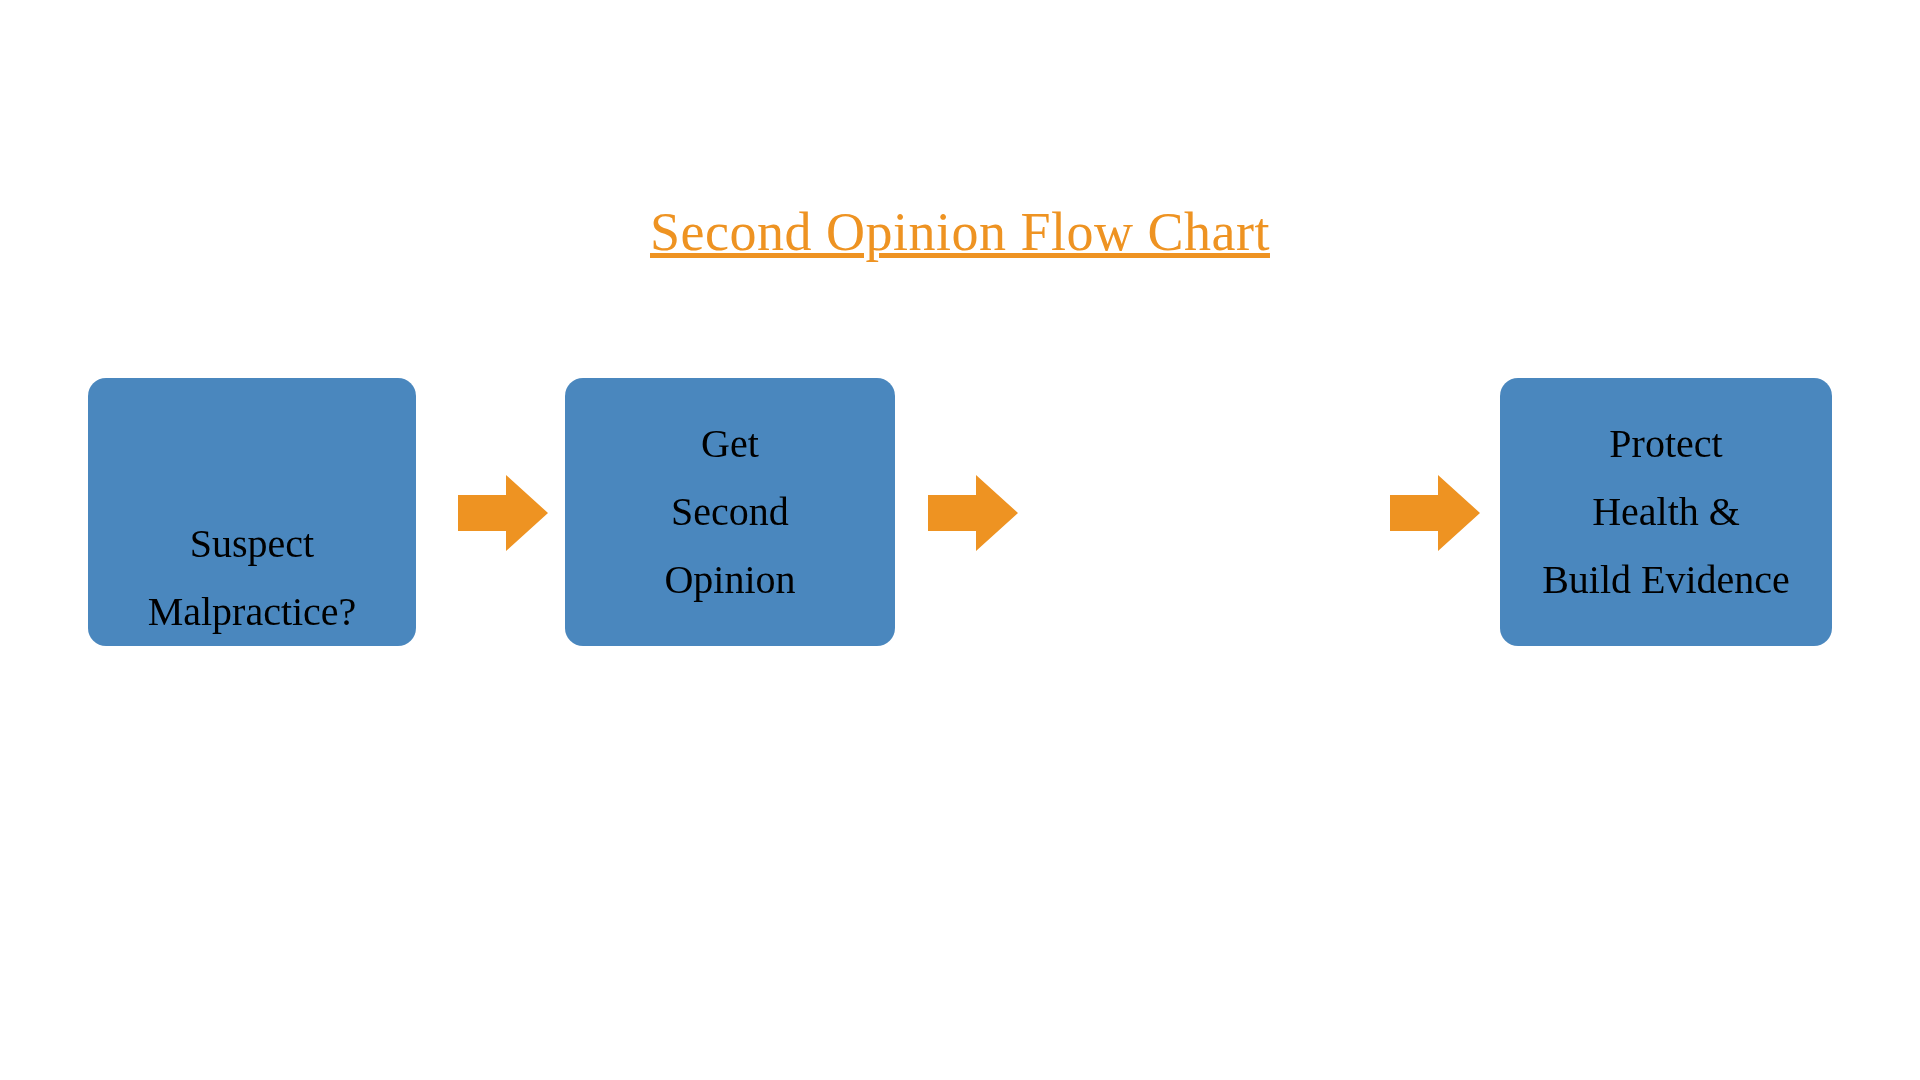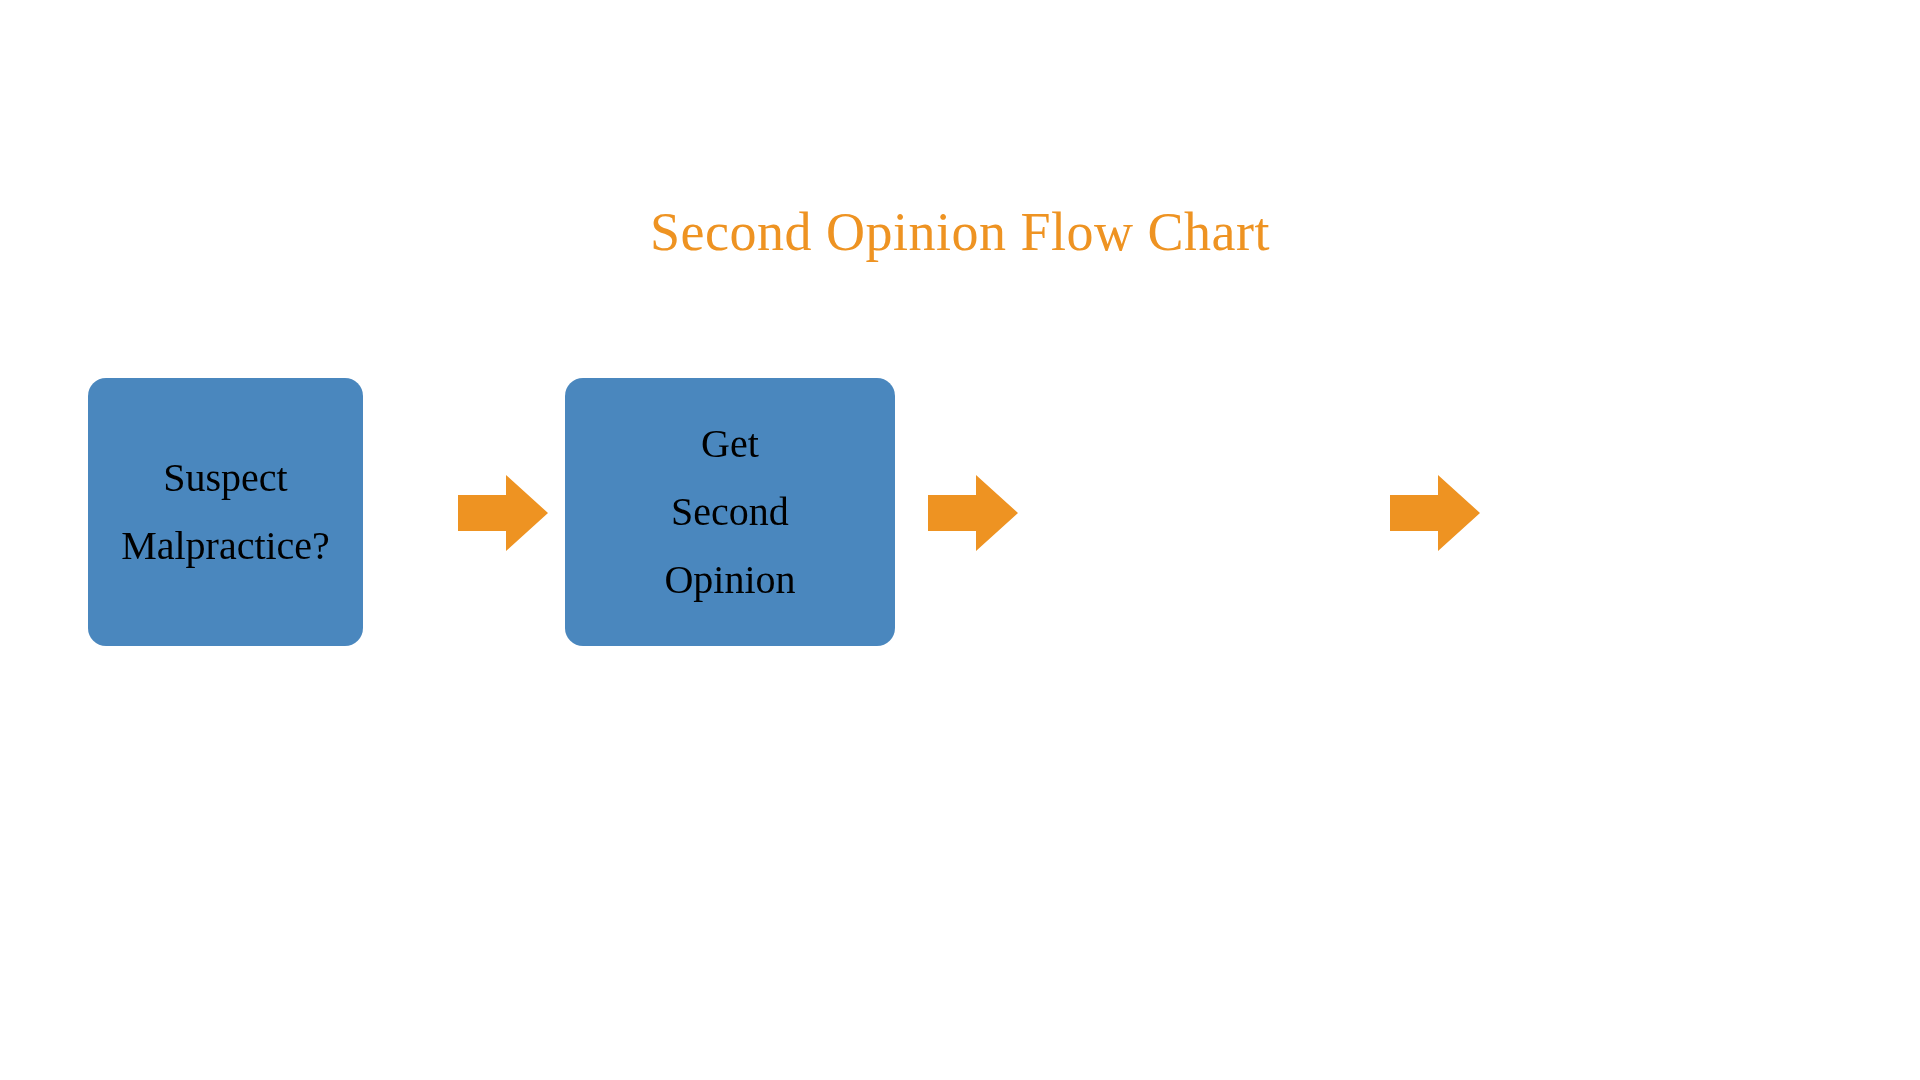--- a/index.html
+++ b/index.html
@@ -30,20 +30,21 @@
     left: 0;
     top: 200px;
     width: 1920px;
     text-align: center;
     font-size: 54px;
     line-height: 64px;
     font-weight: 400;
     letter-spacing: 0.5px;
     color: #EE9322;
     white-space: nowrap;
+    text-decoration: underline;
   }
 
   
   #flow-row {
     position: absolute;
     left: 88px;
     top: 378px;
     width: 1744px;
     height: 268px;
   }
@@ -64,21 +65,21 @@
     color: #000000;
     font-size: 40px;
     line-height: 68px;
     text-align: center;
     font-weight: 400;
     padding: 0 10px;
     white-space: pre-line;
   }
 
   
-  #node-0 { left: 0px;    width: 275px; }
+  #node-0 { left: 0px;    width: 328px; align-items: flex-end; }
   #node-1 { left: 477px;  width: 330px; }
   #node-2 { left: 947px;  width: 330px; }
   #node-3 { left: 1412px; width: 332px; }
 
   
   .flow-arrow {
     position: absolute;
     top: 97px;
     width: 90px;
     height: 76px;
@@ -125,15 +126,20 @@
       </svg>
     </div>
 
 
     <div class="flow-arrow" id="arrow-2">
       <svg viewBox="0 0 90 76" preserveAspectRatio="none" aria-hidden="true">
         <polygon points="0,20 48,20 48,0 90,38 48,76 48,56 0,56" fill="#EE9322"></polygon>
       </svg>
     </div>
 
+    <div class="flow-node" id="node-3">
+      <div class="flow-node-label">Protect
+Health &amp;
+Build Evidence</div>
+    </div>
 
   </div>
 </div>
 
 </body></html>

